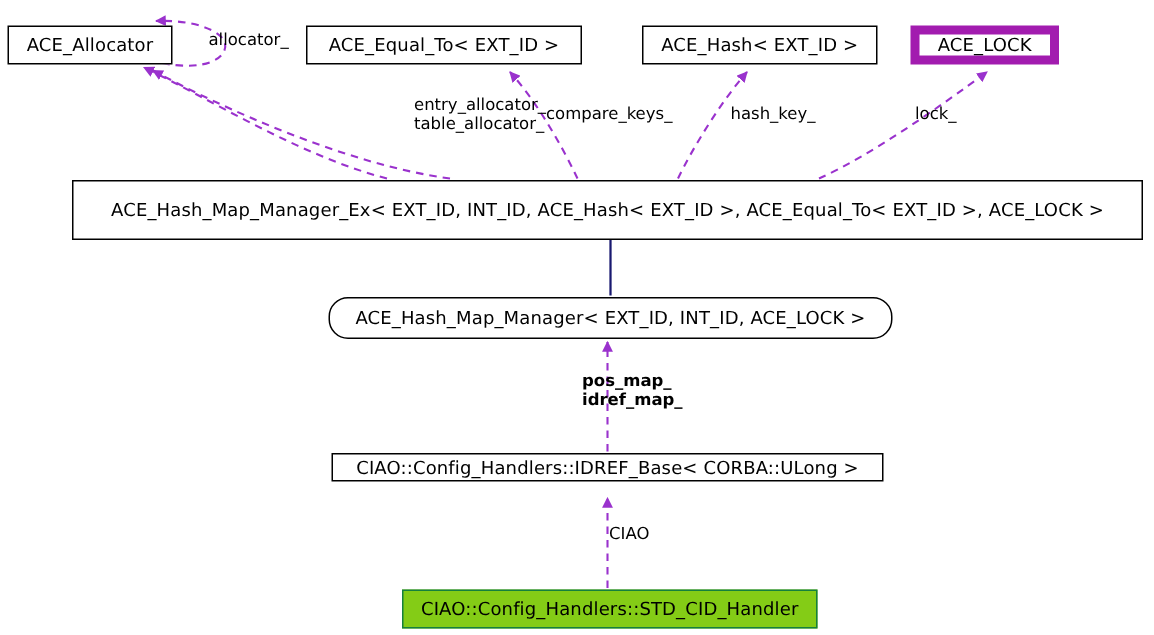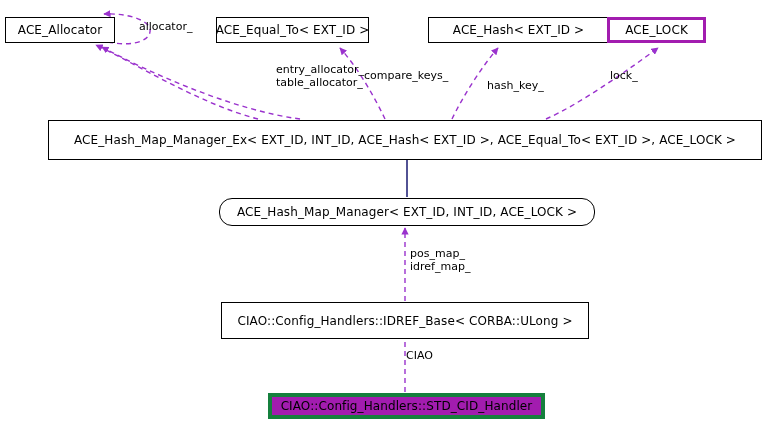--- a/index.html
+++ b/index.html
@@ -36,25 +36,25 @@
     white-space: nowrap;
     z-index: 3;
   }
   .node .node-label {
     font-size: 12px;
     color: #000000;
     line-height: 1;
     letter-spacing: 0.1px;
   }
   .node.node-current {
-    background: #a21caf;
-    border: 4px solid #15803d;
+    background: #84cc16;
+    border: 1px solid #15803d;
   }
   .node.node-muted {
-    border: 3px solid #a21caf;
+    border: 6px solid #a21caf;
     text-align: right;
   }
   .edge-label {
     position: absolute;
     font-size: 11px;
     color: #000000;
     line-height: 1.15;
     white-space: pre;
     z-index: 2;
     background: transparent;
@@ -91,57 +91,57 @@
 
     <line x1="405" y1="301" x2="405" y2="228" stroke="#9a32cd" stroke-width="1.4" stroke-dasharray="5,4" marker-end="url(#arrow-purple)"></line>
 
     <line x1="405" y1="392" x2="405" y2="332" stroke="#9a32cd" stroke-width="1.4" stroke-dasharray="5,4" marker-end="url(#arrow-purple)"></line>
   </svg>
 
   <div class="node" style="left:5px; top:17px; width:110px; height:26px;">
     <span class="node-label">ACE_Allocator</span>
   </div>
 
-  <div class="node" style="left:216px; top:17px; width:153px; height:26px;align-items:center;">
+  <div class="node" style="left:204px; top:17px; width:184px; height:26px;align-items:center;">
     <span class="node-label">ACE_Equal_To&lt; EXT_ID &gt;</span>
   </div>
 
-  <div class="node" style="left:428px; top:17px; width:181px; height:26px;">
+  <div class="node" style="left:428px; top:17px; width:157px; height:26px;">
     <span class="node-label">ACE_Hash&lt; EXT_ID &gt;</span>
   </div>
 
   <div class="node node-muted" style="left:607px; top:17px; width:99px; height:26px;">
     <span class="node-label">ACE_LOCK</span>
   </div>
 
   <div class="node" style="left:48px; top:120px; width:714px; height:40px;">
     <span class="node-label">ACE_Hash_Map_Manager_Ex&lt; EXT_ID, INT_ID, ACE_Hash&lt; EXT_ID &gt;, ACE_Equal_To&lt; EXT_ID &gt;, ACE_LOCK &gt;</span>
   </div>
 
   <div class="node" style="left:219px; top:198px; width:376px; height:28px;border-radius:13px;">
     <span class="node-label">ACE_Hash_Map_Manager&lt; EXT_ID, INT_ID, ACE_LOCK &gt;</span>
   </div>
 
-  <div class="node" style="left:221px; top:302px; width:368px; height:37px;">
+  <div class="node" style="left:221px; top:302px; width:368px; height:19px;">
     <span class="node-label">CIAO::Config_Handlers::IDREF_Base&lt; CORBA::ULong &gt;</span>
   </div>
 
   <div class="node node-current" style="left:268px; top:393px; width:277px; height:26px;">
     <span class="node-label">CIAO::Config_Handlers::STD_CID_Handler</span>
   </div>
 
   <div class="edge-label" style="left:139px; top:21px;">allocator_</div>
 
   <div class="edge-label" style="left:238px; top:64px;margin-left:38px;">entry_allocator_
 table_allocator_</div>
 
   <div class="edge-label" style="left:364px; top:70px;">compare_keys_</div>
 
-  <div class="edge-label" style="left:487px; top:70px;margin-top:10px;">hash_key_</div>
+  <div class="edge-label" style="left:487px; top:70px;">hash_key_</div>
 
   <div class="edge-label" style="left:610px; top:70px;">lock_</div>
 
-  <div class="edge-label" style="left:410px; top:248px;">pos_map_
+  <div class="edge-label" style="left:388px; top:248px;font-weight:bold;">pos_map_
 idref_map_</div>
 
   <div class="edge-label" style="left:406px; top:350px;">CIAO</div>
 
 </div>
 
 </body></html>

